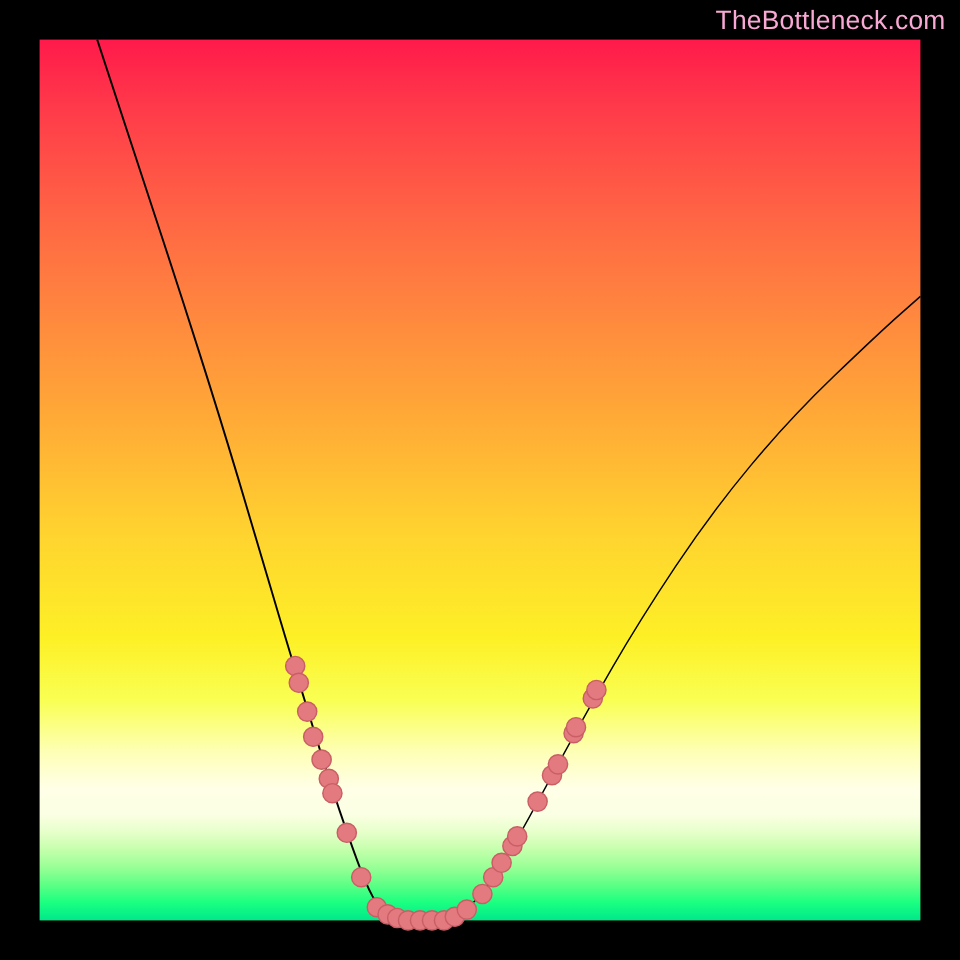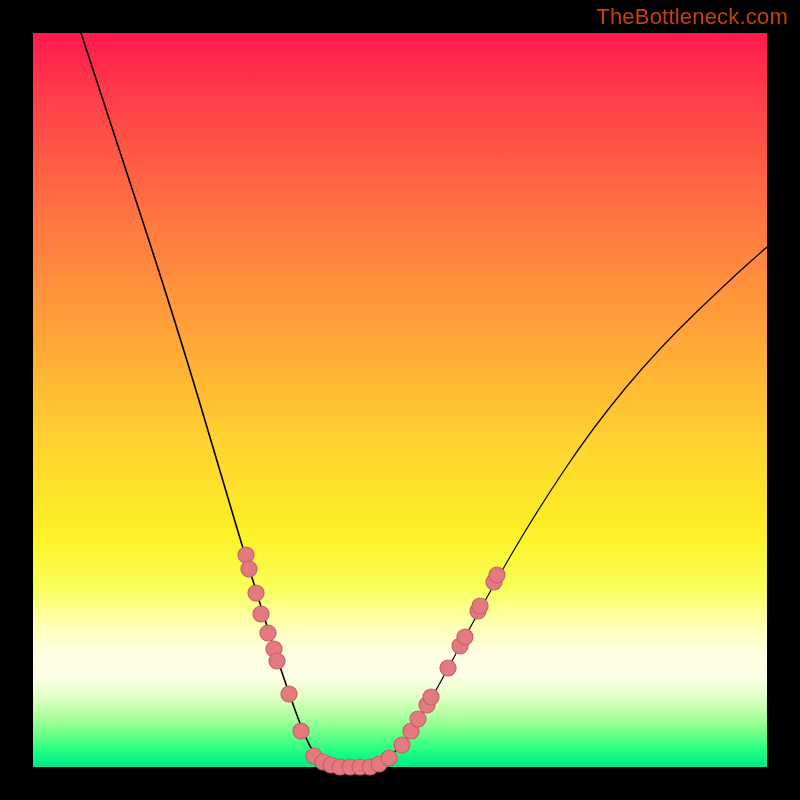--- a/index.html
+++ b/index.html
@@ -14,21 +14,21 @@
   .outer {
     position: relative;
     width: 800px;
     height: 800px;
     background: #000;
   }
   .watermark {
     position: absolute;
     top: 4px;
     right: 12px;
-    color: #c2410c;
+    color: #f9a8d4;
     font-size: 22px;
     font-weight: 500;
     letter-spacing: 0.2px;
     z-index: 10;
   }
   .plot {
     position: absolute;
     left: 33px;
     top: 33px;
     width: 734px;

